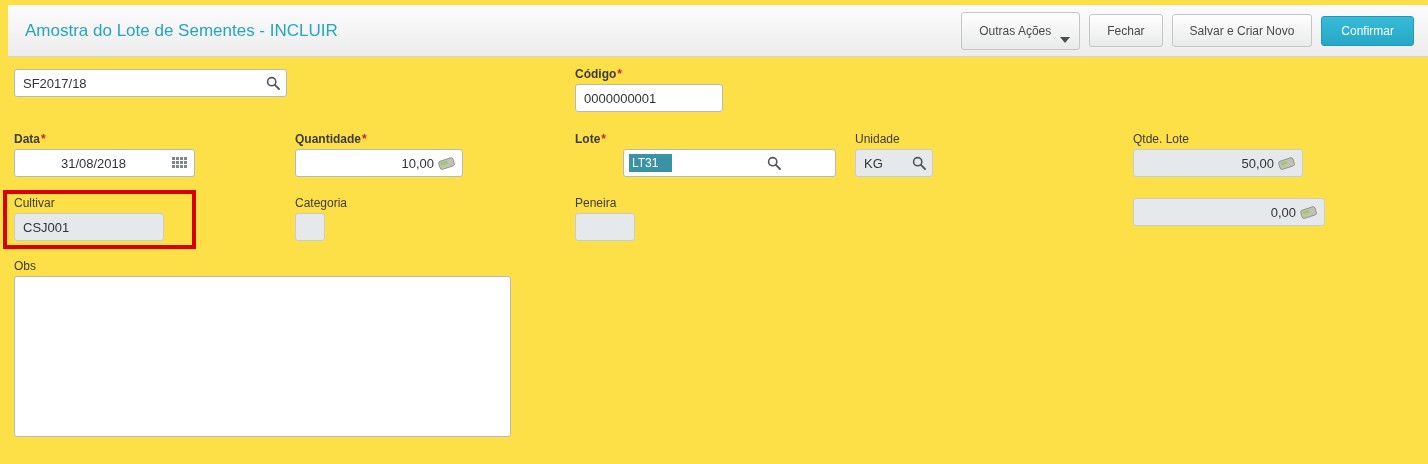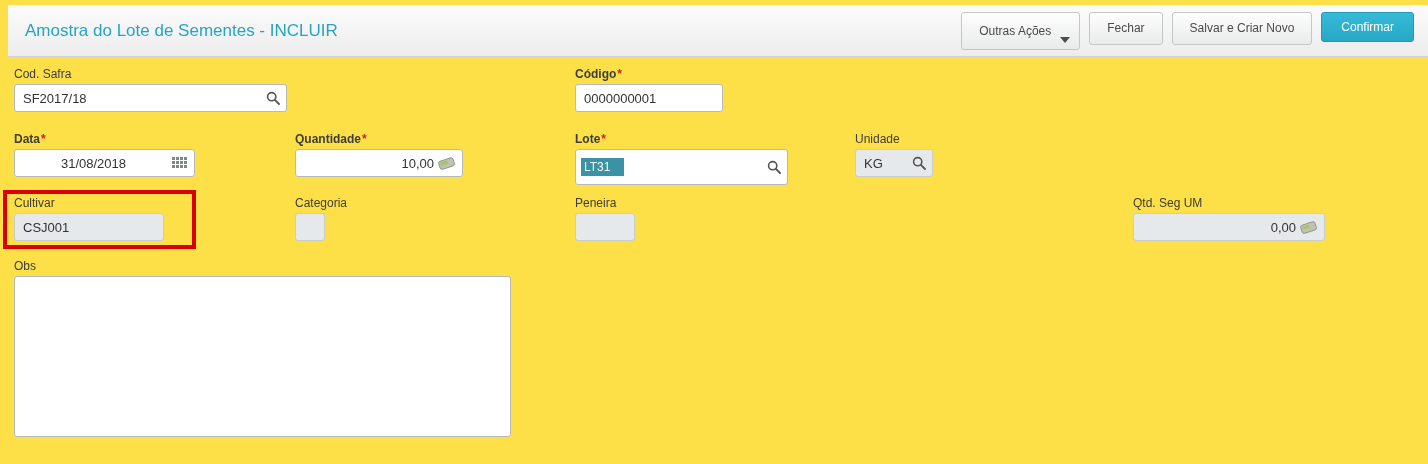--- a/index.html
+++ b/index.html
@@ -13,21 +13,21 @@
     position:absolute; left:8px; top:5px; right:0; height:52px;
     background:linear-gradient(#fcfcfc, #ececed);
     border-bottom:1px solid #cfd4d6;
   }
   .page-title {
     position:absolute; left:17px; top:50%; transform:translateY(-50%);
     font-size:17px; color:#26a5c3; white-space:nowrap;
   }
   .header-actions {
     position:absolute; right:14px; top:50%; transform:translateY(-50%);
-    display:flex; align-items:flex-start; gap:9px;
+    display:flex; align-items:center; gap:9px;
   }
   .btn {
     display:inline-flex; align-items:center; justify-content:center;
     height:33px; padding:0 17px; font-size:12px; color:#4a4a4a;
     background:linear-gradient(#fefefe,#e9eaea);
     border:1px solid #c3c7c8; border-radius:3px; cursor:pointer;
     white-space:nowrap;
   }
   .btn-dropdown { height:38px; padding-right:28px; position:relative; }
   .dropdown-arrow {
@@ -54,23 +54,23 @@
   }
   .finput.gray { background:#e6e9ec; border-color:#c8ccce; }
   .finput.right { text-align:right; padding-right:28px; }
   .finput.center { text-align:center; padding-right:30px; }
   .finput.with-icon { padding-right:28px; }
   .ficon {
     position:absolute; right:7px; top:50%; transform:translateY(-50%);
     display:flex; align-items:center; pointer-events:auto;
   }
   .fake-input {
-    width:100%; height:36px; border:1px solid #b6babc; border-radius:3px;
+    width:100%; height:28px; border:1px solid #b6babc; border-radius:3px;
     background:#fff; font-size:12px; color:#333; padding:0 28px 0 5px;
-    display:flex; align-items:center;
+    display:flex; align-items:center;margin-left:48px;
   }
   .sel-text {
     background:#3a93a5; color:#fff; padding:2px 14px 2px 3px; line-height:14px;
   }
   .fobs {
     width:497px; height:161px; border:1px solid #b6babc; border-radius:3px;
     resize:none; font-family:"Liberation Sans", sans-serif; font-size:12px;
     color:#333; padding:6px 8px; outline:none; display:block; margin-top:2px;
     background:#fff;
   }
@@ -99,21 +99,20 @@
       <button class="btn">
         <span>Salvar e Criar Novo</span>
       </button>
       <button class="btn btn-primary">
         <span>Confirmar</span>
       </button>
     </div>
   </div>
 
   <div class="fgroup" style="left:14px; top:67px; width:273px;">
-    <label class="flabel"><span>Cod. Safra</span></label>
     <div class="fwrap">
       <input class="finput with-icon" value="SF2017/18" style="">
       <span class="ficon">
         <svg width="14" height="14" viewBox="0 0 14 14">
             <circle cx="5.7" cy="5.7" r="4.1" fill="none" stroke="#555" stroke-width="1.6"></circle>
             <line x1="8.9" y1="8.9" x2="13" y2="13" stroke="#555" stroke-width="1.8" stroke-linecap="round"></line>
           </svg>
       </span>
     </div>
   </div>
@@ -187,58 +186,71 @@
       <input class="finput gray with-icon" value="KG" style="">
       <span class="ficon">
         <svg width="14" height="14" viewBox="0 0 14 14">
             <circle cx="5.7" cy="5.7" r="4.1" fill="none" stroke="#555" stroke-width="1.6"></circle>
             <line x1="8.9" y1="8.9" x2="13" y2="13" stroke="#555" stroke-width="1.8" stroke-linecap="round"></line>
           </svg>
       </span>
     </div>
   </div>
 
-
-  <div class="fgroup" style="left:14px; top:196px; width:150px;">
-    <label class="flabel"><span>Cultivar</span></label>
-    <div class="fwrap">
-      <input class="finput gray" value="CSJ001" style="">
-    </div>
-  </div>
-
-  <div class="fgroup" style="left:295px; top:196px; width:30px;">
-    <label class="flabel"><span>Categoria</span></label>
-    <div class="fwrap">
-      <input class="finput gray" style="padding: 0px 4px;" value="">
-    </div>
-  </div>
-
-  <div class="fgroup" style="left:575px; top:196px; width:60px;">
-    <label class="flabel"><span>Peneira</span></label>
-    <div class="fwrap">
-      <input class="finput gray" style="padding: 0px 6px;" value="">
-    </div>
-  </div>
-
-
-  <div class="fgroup" style="left:1133px; top:196px; width:192px;">
-    <label class="flabel"><span>Qtd. Seg UM</span></label>
-    <div class="fwrap">
-      <input class="finput gray right" value="0,00" style="">
+  <div class="fgroup" style="left:1133px; top:132px; width:170px;">
+    <label class="flabel"><span>Qtde. Lote</span></label>
+    <div class="fwrap">
+      <input class="finput gray right" value="50,00" style="">
       <span class="ficon">
         <svg width="19" height="15" viewBox="0 0 19 15">
             <g transform="rotate(-18 9 8)">
               <rect x="2" y="4" width="15" height="8.5" rx="2" fill="#c2c2b2" stroke="#8d8d7f" stroke-width="0.8"></rect>
               <rect x="4" y="5.6" width="6.5" height="3" fill="#9fca6a"></rect>
             </g>
           </svg>
       </span>
     </div>
   </div>
 
+  <div class="fgroup" style="left:14px; top:196px; width:150px;">
+    <label class="flabel"><span>Cultivar</span></label>
+    <div class="fwrap">
+      <input class="finput gray" value="CSJ001" style="">
+    </div>
+  </div>
+
+  <div class="fgroup" style="left:295px; top:196px; width:30px;">
+    <label class="flabel"><span>Categoria</span></label>
+    <div class="fwrap">
+      <input class="finput gray" style="padding: 0px 4px;" value="">
+    </div>
+  </div>
+
+  <div class="fgroup" style="left:575px; top:196px; width:60px;">
+    <label class="flabel"><span>Peneira</span></label>
+    <div class="fwrap">
+      <input class="finput gray" style="padding: 0px 6px;" value="">
+    </div>
+  </div>
+
+
+  <div class="fgroup" style="left:1133px; top:196px; width:192px;">
+    <div class="fwrap">
+      <input class="finput gray right" value="0,00" style="">
+      <span class="ficon">
+        <svg width="19" height="15" viewBox="0 0 19 15">
+            <g transform="rotate(-18 9 8)">
+              <rect x="2" y="4" width="15" height="8.5" rx="2" fill="#c2c2b2" stroke="#8d8d7f" stroke-width="0.8"></rect>
+              <rect x="4" y="5.6" width="6.5" height="3" fill="#9fca6a"></rect>
+            </g>
+          </svg>
+      </span>
+    </div>
+  </div>
+
   <div class="fgroup" style="left:14px; top:259px; width:497px;">
     <label class="flabel"><span>Obs</span></label>
     <textarea class="fobs" style=""></textarea>
   </div>
 
   <div class="annotation"></div>
 
 </div>
 
 </body></html>

